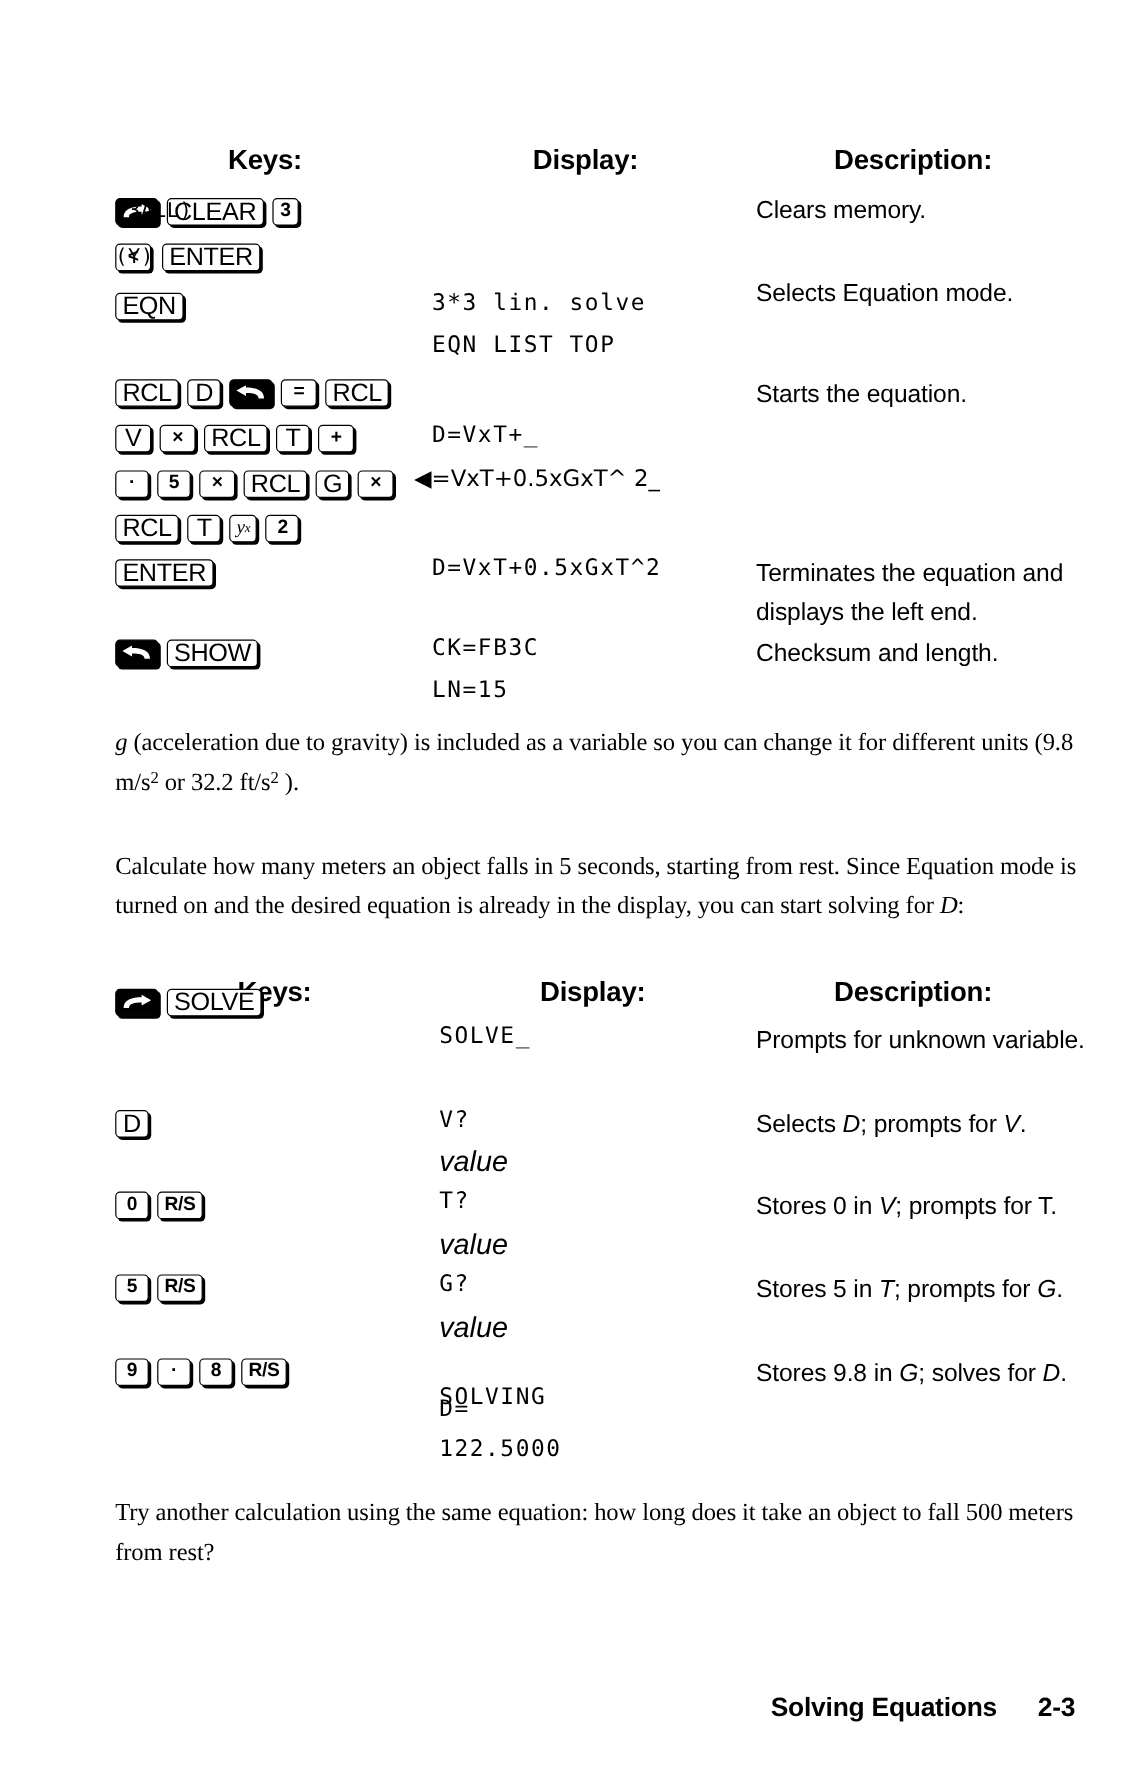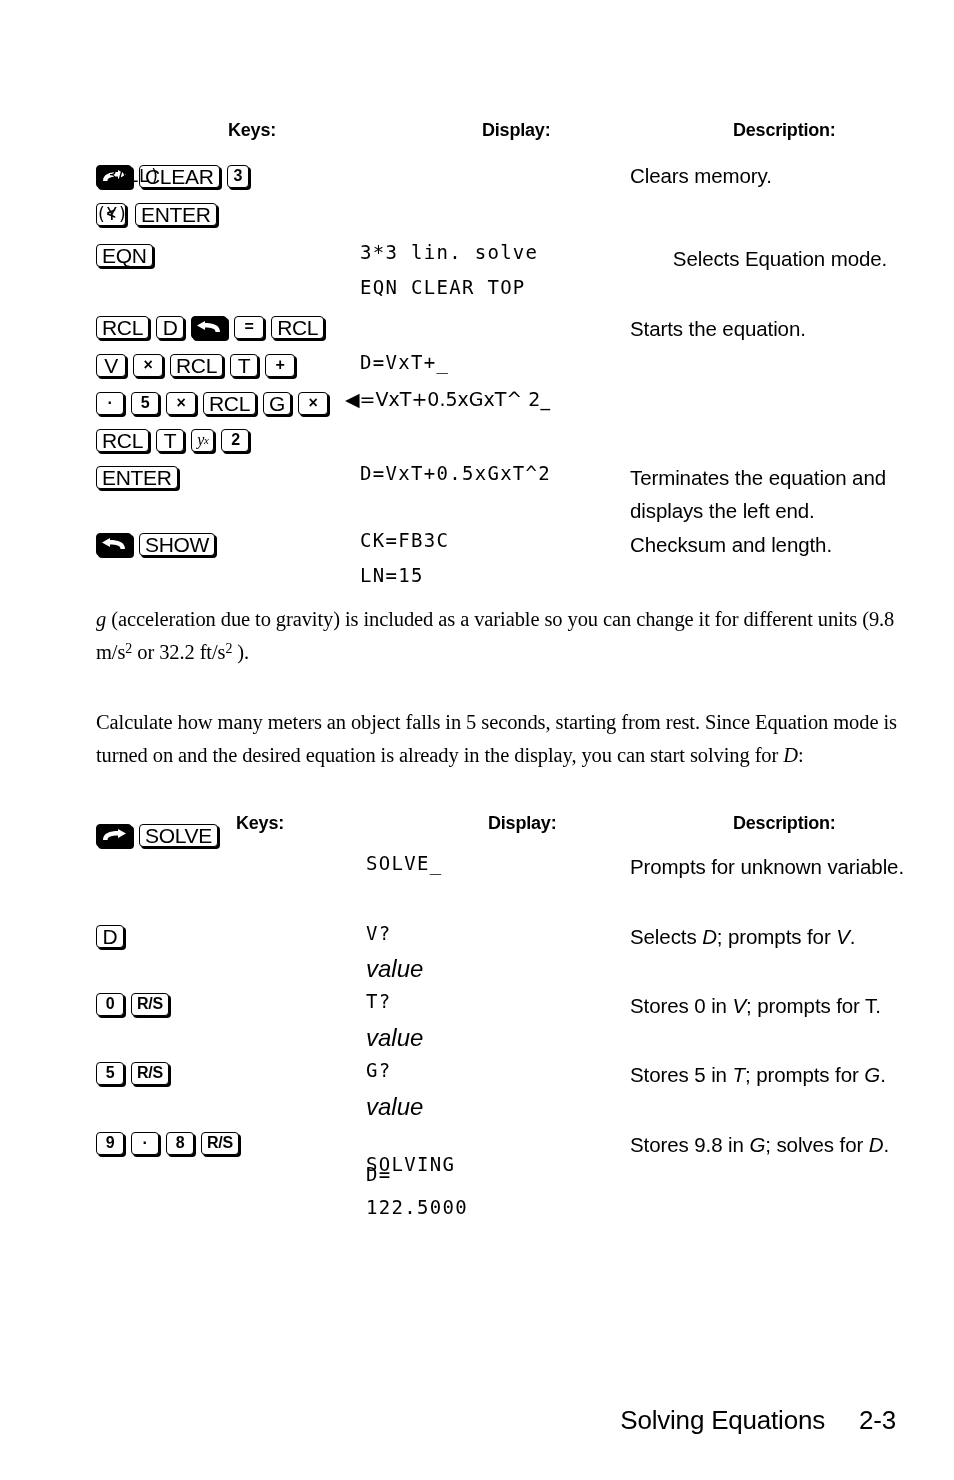--- a/index.html
+++ b/index.html
@@ -38,23 +38,22 @@
   sup.sq {
     font-size: 0.68em;
     vertical-align: 0.42em;
     line-height: 0;
   }
 
   
   .hdr {
     position: absolute;
     font-weight: bold;
-    font-size: 18px;
+    font-size: 23px;
     letter-spacing: -0.2px;
-    margin-left: 38px;
   }
 
   
   .keyrow {
     position: absolute;
     left: 96px;
     height: 26px;
     white-space: nowrap;
     display: flex;
     align-items: center;
@@ -136,22 +135,22 @@
     font-size: 20.5px;
     line-height: 33px;
     letter-spacing: -0.1px;
   }
 
   
   .footer {
     position: absolute;
     bottom: 44px;
     right: 58px;
-    font-weight: normal;
-    font-size: 26px;
+    font-weight: bold;
+    font-size: 22px;
     letter-spacing: -0.2px;
     display: flex;
     align-items: flex-start;
   }
   .footer .ftitle { margin-right: 34px; }
 </style>
 </head>
 <body>
 
 <div class="page">
@@ -176,22 +175,22 @@
     <span class="paren lcd">(Y)</span>
     <span class="key" style="margin-left:2px;">ENTER</span>
   </div>
 
   <div class="desc" style="top:159px;">Clears memory.</div>
 
   <div class="keyrow" style="top:242px;">
     <span class="key">EQN</span>
   </div>
   <div class="lcd" style="left:360px; top:241px;">3*3 lin. solve</div>
-  <div class="lcd" style="left:360px; top:276px;">EQN CLEAR TOP</div>
-  <div class="desc" style="top:242px;text-align:center;">Selects Equation mode.</div>
+  <div class="lcd" style="left:360px; top:276px;">EQN LIST TOP</div>
+  <div class="desc" style="top:228px;">Selects Equation mode.</div>
 
   <div class="keyrow" style="top:314px;">
     <span class="key">RCL</span>
     <span class="key" style="width:28px;padding:0;">D</span>
     <span class="key shiftkey">
       <svg width="26" height="13" viewBox="0 0 26 13">
         <path d="M24 11 C24 4, 17 2, 9 2 L9 0 L1 4.5 L9 9 L9 6.5 C15 6.5, 19.5 7.5, 19.5 11 Z" fill="#fff"></path>
       </svg>
     </span>
     <span class="key bold" style="width:30px;padding:0;">=</span>
@@ -302,19 +301,20 @@
     <span class="key bold" style="width:28px;padding:0;">8</span>
     <span class="key bold">R/S</span>
   </div>
   <div class="lcd" style="left:366px; top:1129px;margin-top:24px;">SOLVING</div>
   <div class="lcd" style="left:366px; top:1163px;">D=</div>
   <div class="lcd" style="left:366px; top:1196px;">122.5000</div>
   <div class="desc" style="top:1128px;">
     <span>Stores 9.8 in </span><i>G</i><span>; solves for </span><i>D</i><span>.</span>
   </div>
 
+  <div class="para" style="top:1245px; width:800px;">Try another calculation using the same equation: how long does it take an object to fall 500 meters from rest?</div>
 
   <div class="footer">
     <span class="ftitle">Solving Equations</span>
     <span>2-3</span>
   </div>
 
 </div>
 
 </body></html>

